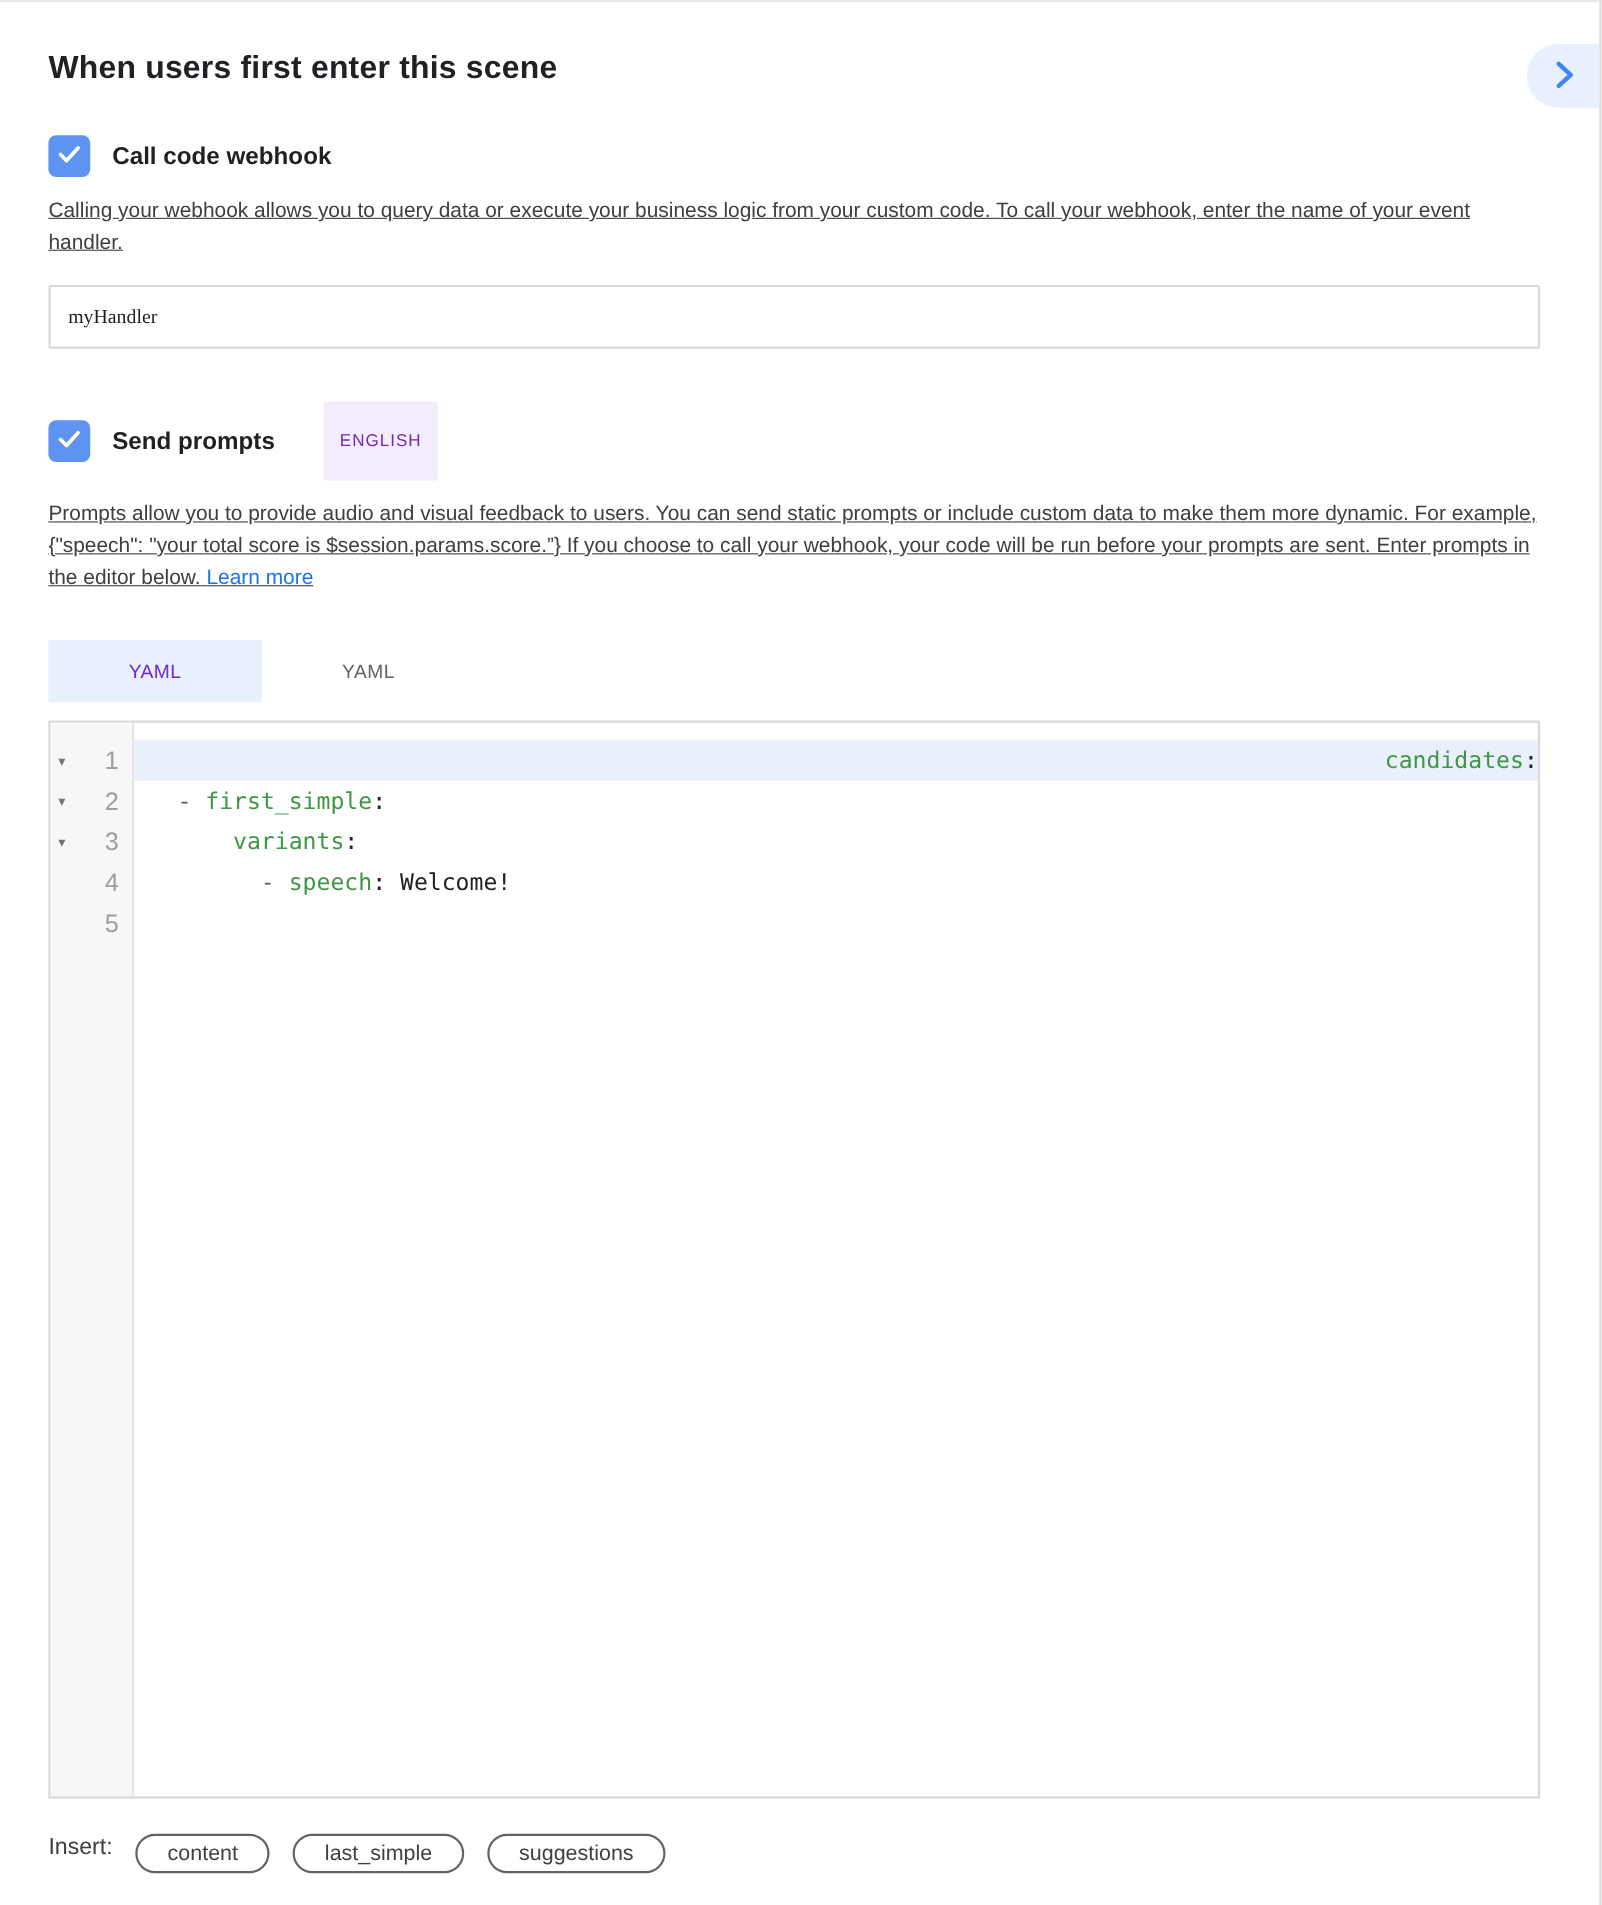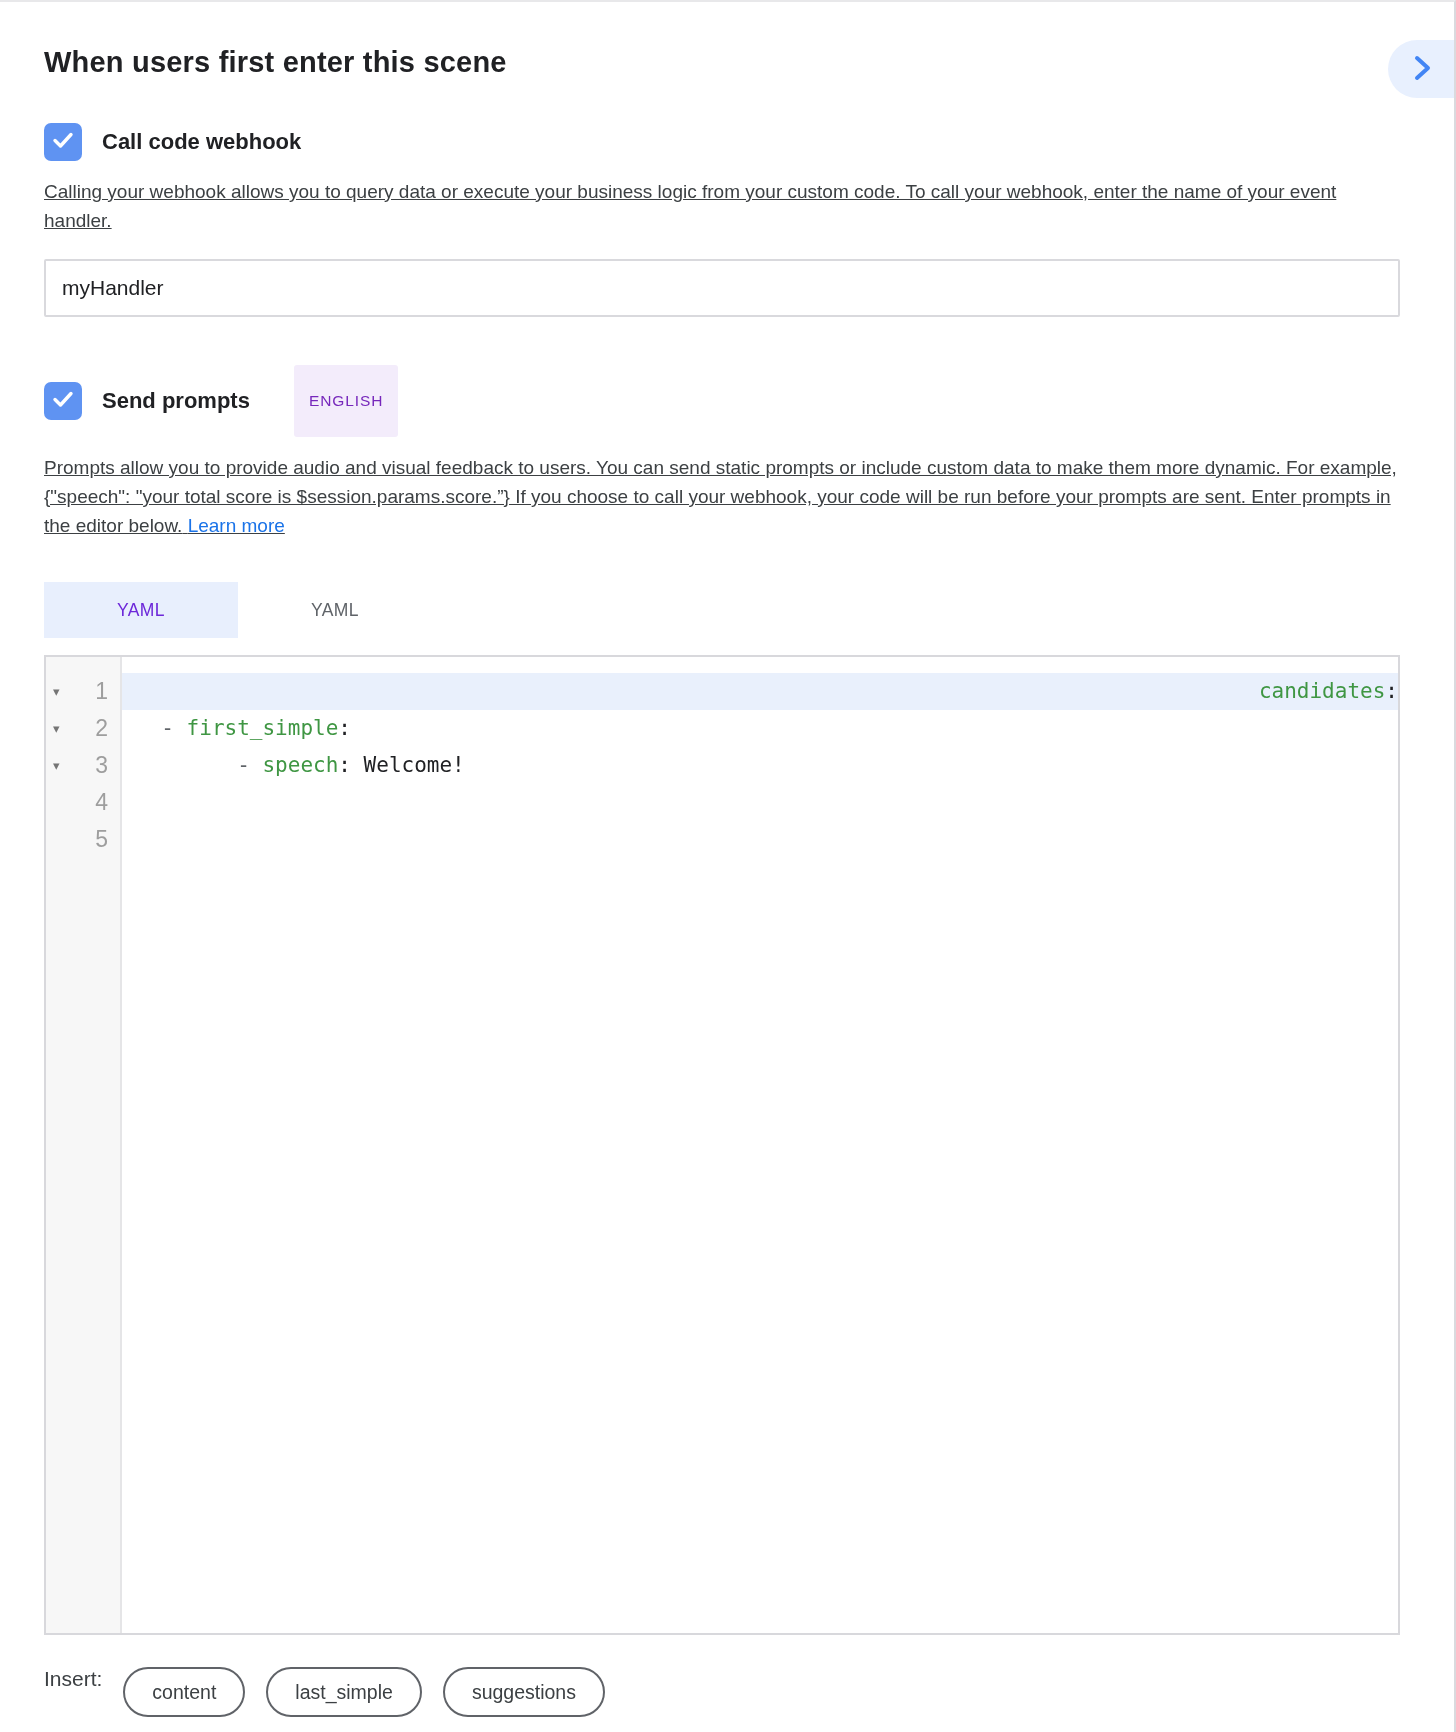--- a/index.html
+++ b/index.html
@@ -50,22 +50,22 @@
     margin:16px 0 0 0;
     font-size:19px; line-height:29px; color:#3c4043;
     max-width:1360px;
     text-decoration:underline;
   }
   .link { color:#1a73e8; text-decoration:none; cursor:pointer; }
   .handler-input {
     display:block; width:100%; height:58px;
     margin-top:24px;
     border:2px solid #d9d9dd; border-radius:2px;
-    font-family:Liberation Sans, sans-serif;
-    font-size:21px; color:#202124;
+    font-family:Liberation Serif, serif;
+    font-size:18px; color:#202124;
     padding:0 16px; outline:none; background:#fff;
   }
   .section-prompts { margin-top:48px; }
   .tabs { display:flex; margin-top:42px; }
   .tab {
     width:194px; height:56px;
     display:flex; align-items:center; justify-content:center;
     font-size:17.5px; font-weight:500; letter-spacing:0.4px;
     color:#5f6368; cursor:pointer; user-select:none;
   }
@@ -93,21 +93,21 @@
   }
   .code-line { height:37px; line-height:37px; padding-left:14px; white-space:pre; }
   .code-line.active { background:#e9f0fc;text-align:right; }
   .tok-key   { color:#3f9643; }
   .tok-punc  { color:#202124; }
   .tok-dash  { color:#5f6368; }
   .tok-plain { color:#202124; }
   .insert-row { display:flex; gap:21px; margin-top:32px; }
   .insert-label { font-size:21px; color:#3c4043; }
   .chip {
-    height:50px; padding:0 27px;
+    height:36px; padding:0 27px;
     border:2px solid #606368; border-radius:26px;
     background:#ffffff; color:#3c4043;
     font-family:"Liberation Sans", sans-serif;
     font-size:19.5px; cursor:pointer;
     display:flex; align-items:center;
   }
 </style>
 </head>
 <body>
 
@@ -179,20 +179,21 @@
               <span class="lineno">4</span>
             </div>
             <div class="gutter-row">
               <span class="fold"></span>
               <span class="lineno">5</span>
             </div>
           </div>
         <div class="code-area">
             <div class="code-line active"><span class="tok-key">candidates</span><span class="tok-punc">:</span></div>
             <div class="code-line"><span class="tok-plain">  </span><span class="tok-dash">- </span><span class="tok-key">first_simple</span><span class="tok-punc">:</span></div>
+            <div class="code-line"><span class="tok-plain">      </span><span class="tok-key">variants</span><span class="tok-punc">:</span></div>
             <div class="code-line"><span class="tok-plain">        </span><span class="tok-dash">- </span><span class="tok-key">speech</span><span class="tok-punc">:</span><span class="tok-plain"> Welcome!</span></div>
             <div class="code-line"></div>
           </div>
       </div>
 
       <div class="insert-row">
         <span class="insert-label">Insert:</span>
         <div style="display:flex; gap:21px;">
             <button class="chip">content</button>
             <button class="chip">last_simple</button>

